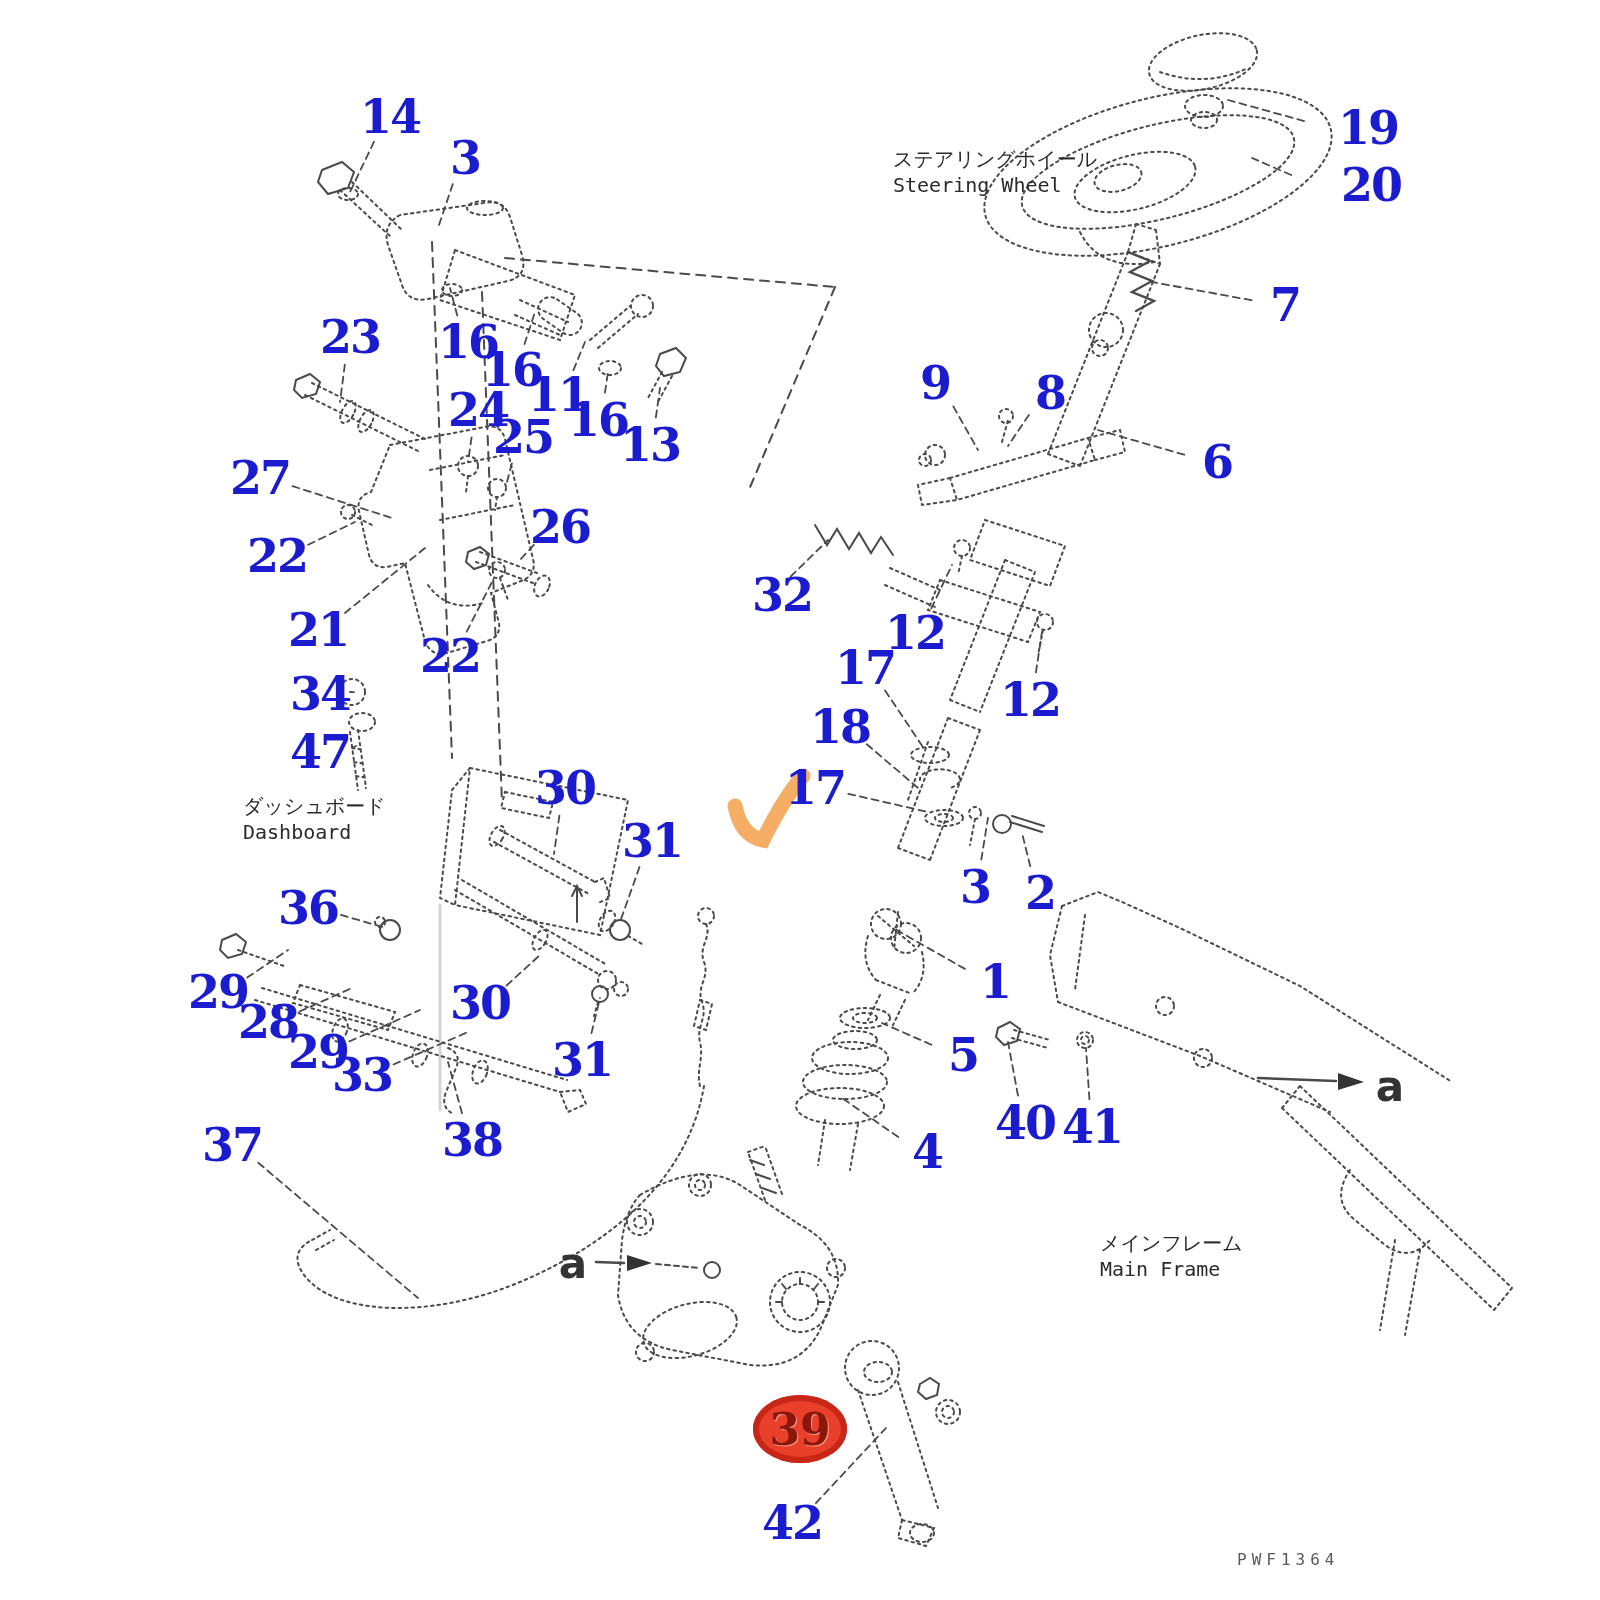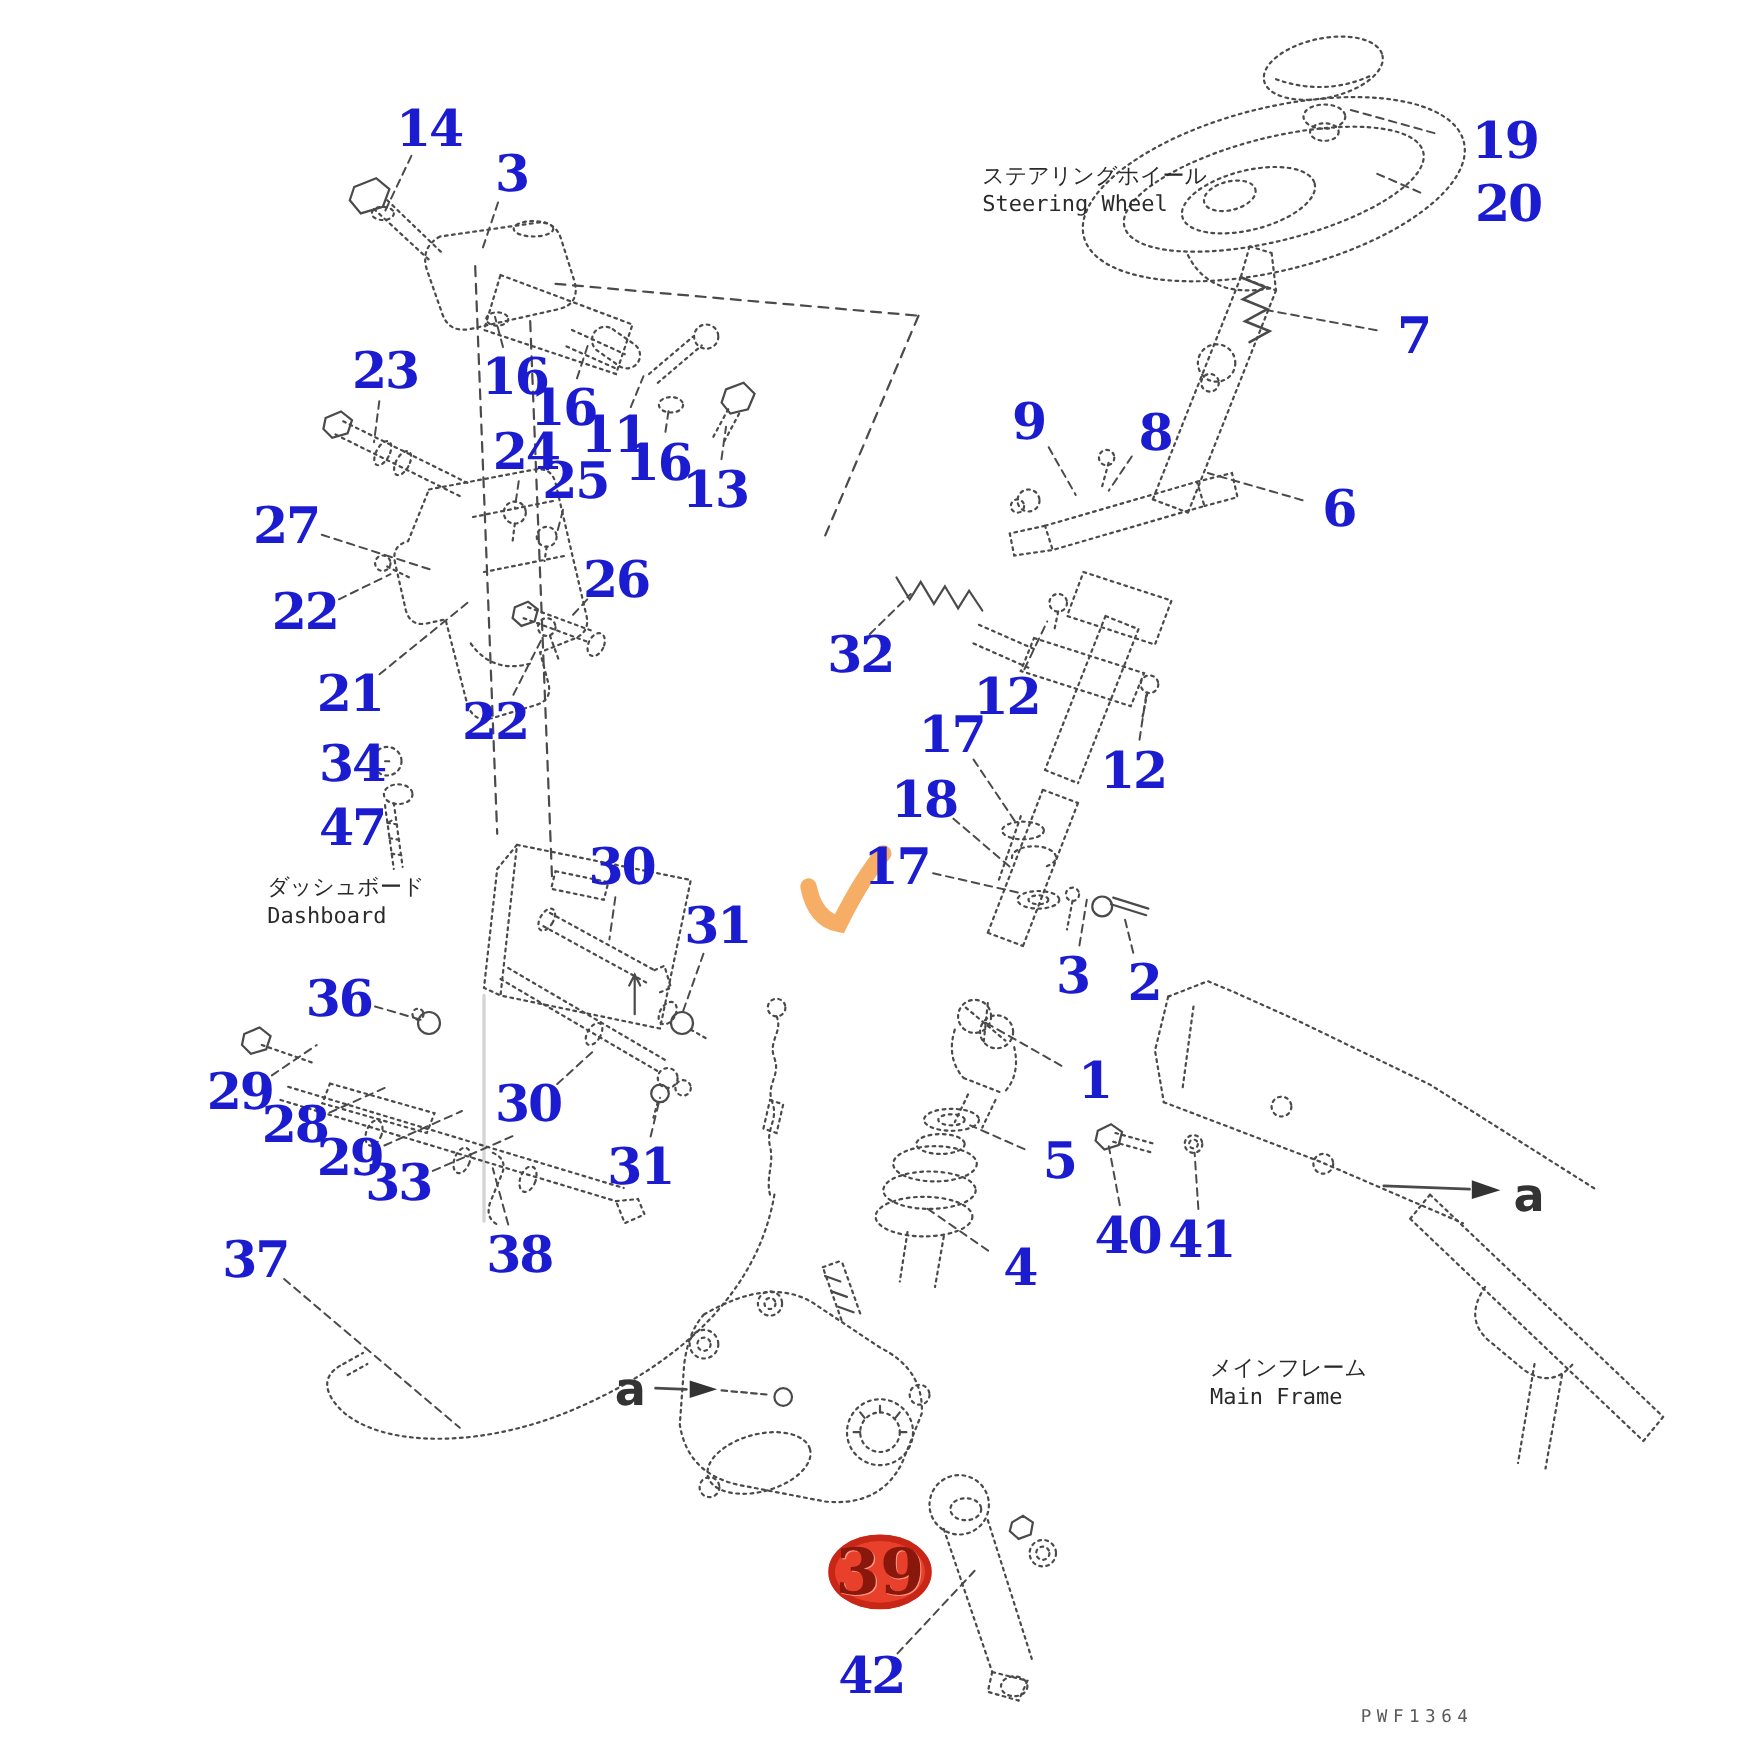--- a/index.html
+++ b/index.html
@@ -23,21 +23,21 @@
   .area-label span{display:block;}
   .callout{position:absolute;transform:translate(-50%,-50%);z-index:6;
     font-family:"DejaVu Serif",serif;font-weight:bold;font-size:46px;
     color:var(--callout-color);letter-spacing:-2px;white-space:nowrap;}
   .marker-a{position:absolute;transform:translate(-50%,-50%);z-index:6;
     font-family:"DejaVu Sans",sans-serif;font-weight:bold;font-size:42px;color:#333;}
   #highlight{position:absolute;transform:translate(-50%,-50%);z-index:7;
     width:94px;height:68px;border-radius:50%;
     background:var(--hl-fill);box-shadow:inset 0 0 0 6px #c82616;
     display:flex;align-items:center;justify-content:center;
-    font-family:"DejaVu Serif",serif;font-weight:bold;font-size:58px;
+    font-family:"DejaVu Serif",serif;font-weight:bold;font-size:44px;
     color:var(--hl-text);text-shadow:1px 1px 0 #ff9a85;text-align:center;}
   .drawing-code{position:absolute;left:1237px;top:1550px;z-index:5;
     font-family:"DejaVu Sans Mono",monospace;font-size:16px;letter-spacing:5px;
     color:#5a5a5a;filter:blur(.4px);}
 </style>
 </head>
 <body>
 
 <div id="stage">
 

